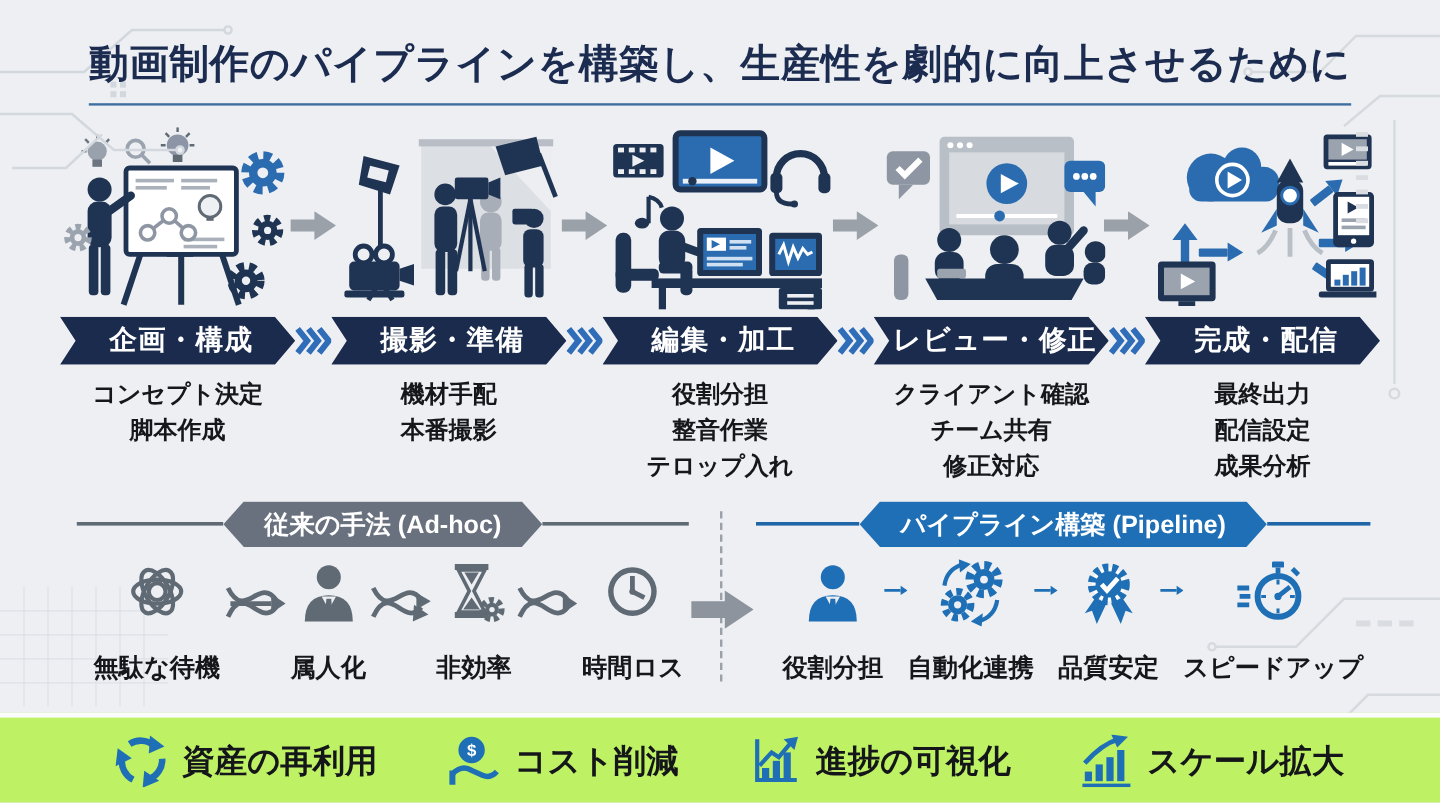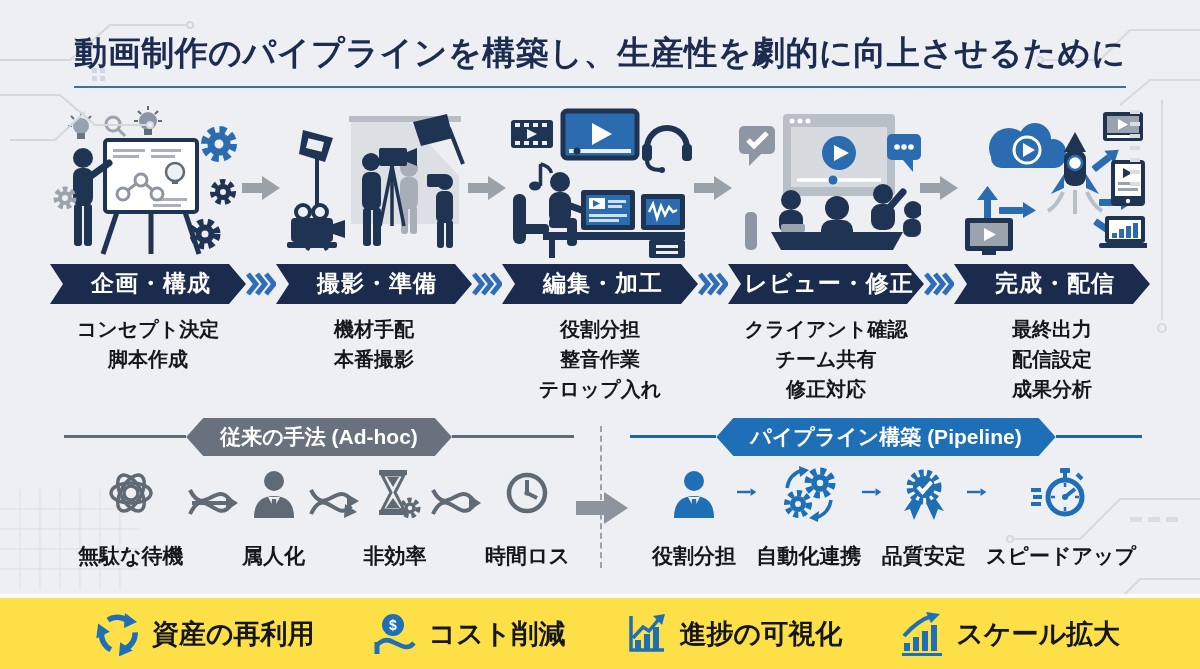--- a/index.html
+++ b/index.html
@@ -37,21 +37,21 @@
   .half-pipeline .compare-header{margin:0 8px 0 30px;}
   .icon-row{display:flex;align-items:flex-start;margin-top:10px;}
   .half-adhoc .icon-row{padding:0 30px 0 28px;justify-content:space-between;}
   .half-pipeline .icon-row{padding:0 14px 0 52px;justify-content:space-between;}
   .citem{display:flex;flex-direction:column;align-items:center;}
   .clabel{margin-top:20px;font-size:21px;font-weight:800;color:#15171b;white-space:nowrap;}
   .connector{margin-top:16px;}
   .divider{position:absolute;left:550px;top:8px;bottom:2px;border-left:2px dashed #9aa1a9;}
   .bigarrow{position:absolute;left:526px;top:74px;}
   
-  .benefits{position:absolute;left:0;right:0;bottom:0;height:71px;background:#fde047;border-top:4px solid #fbfcfe;
+  .benefits{position:absolute;left:0;right:0;bottom:0;height:71px;background:#bef264;border-top:4px solid #fbfcfe;
             display:flex;align-items:center;justify-content:center;gap:58px;padding-left:16px;}
   .benefit{display:flex;align-items:center;gap:12px;}
   .blabel{font-size:27px;font-weight:800;color:#14161a;white-space:nowrap;}
 </style>
 </head>
 <body>
 
 <div class="canvas">
 
   <svg class="deco" style="left:0;top:0;" width="240" height="150">

